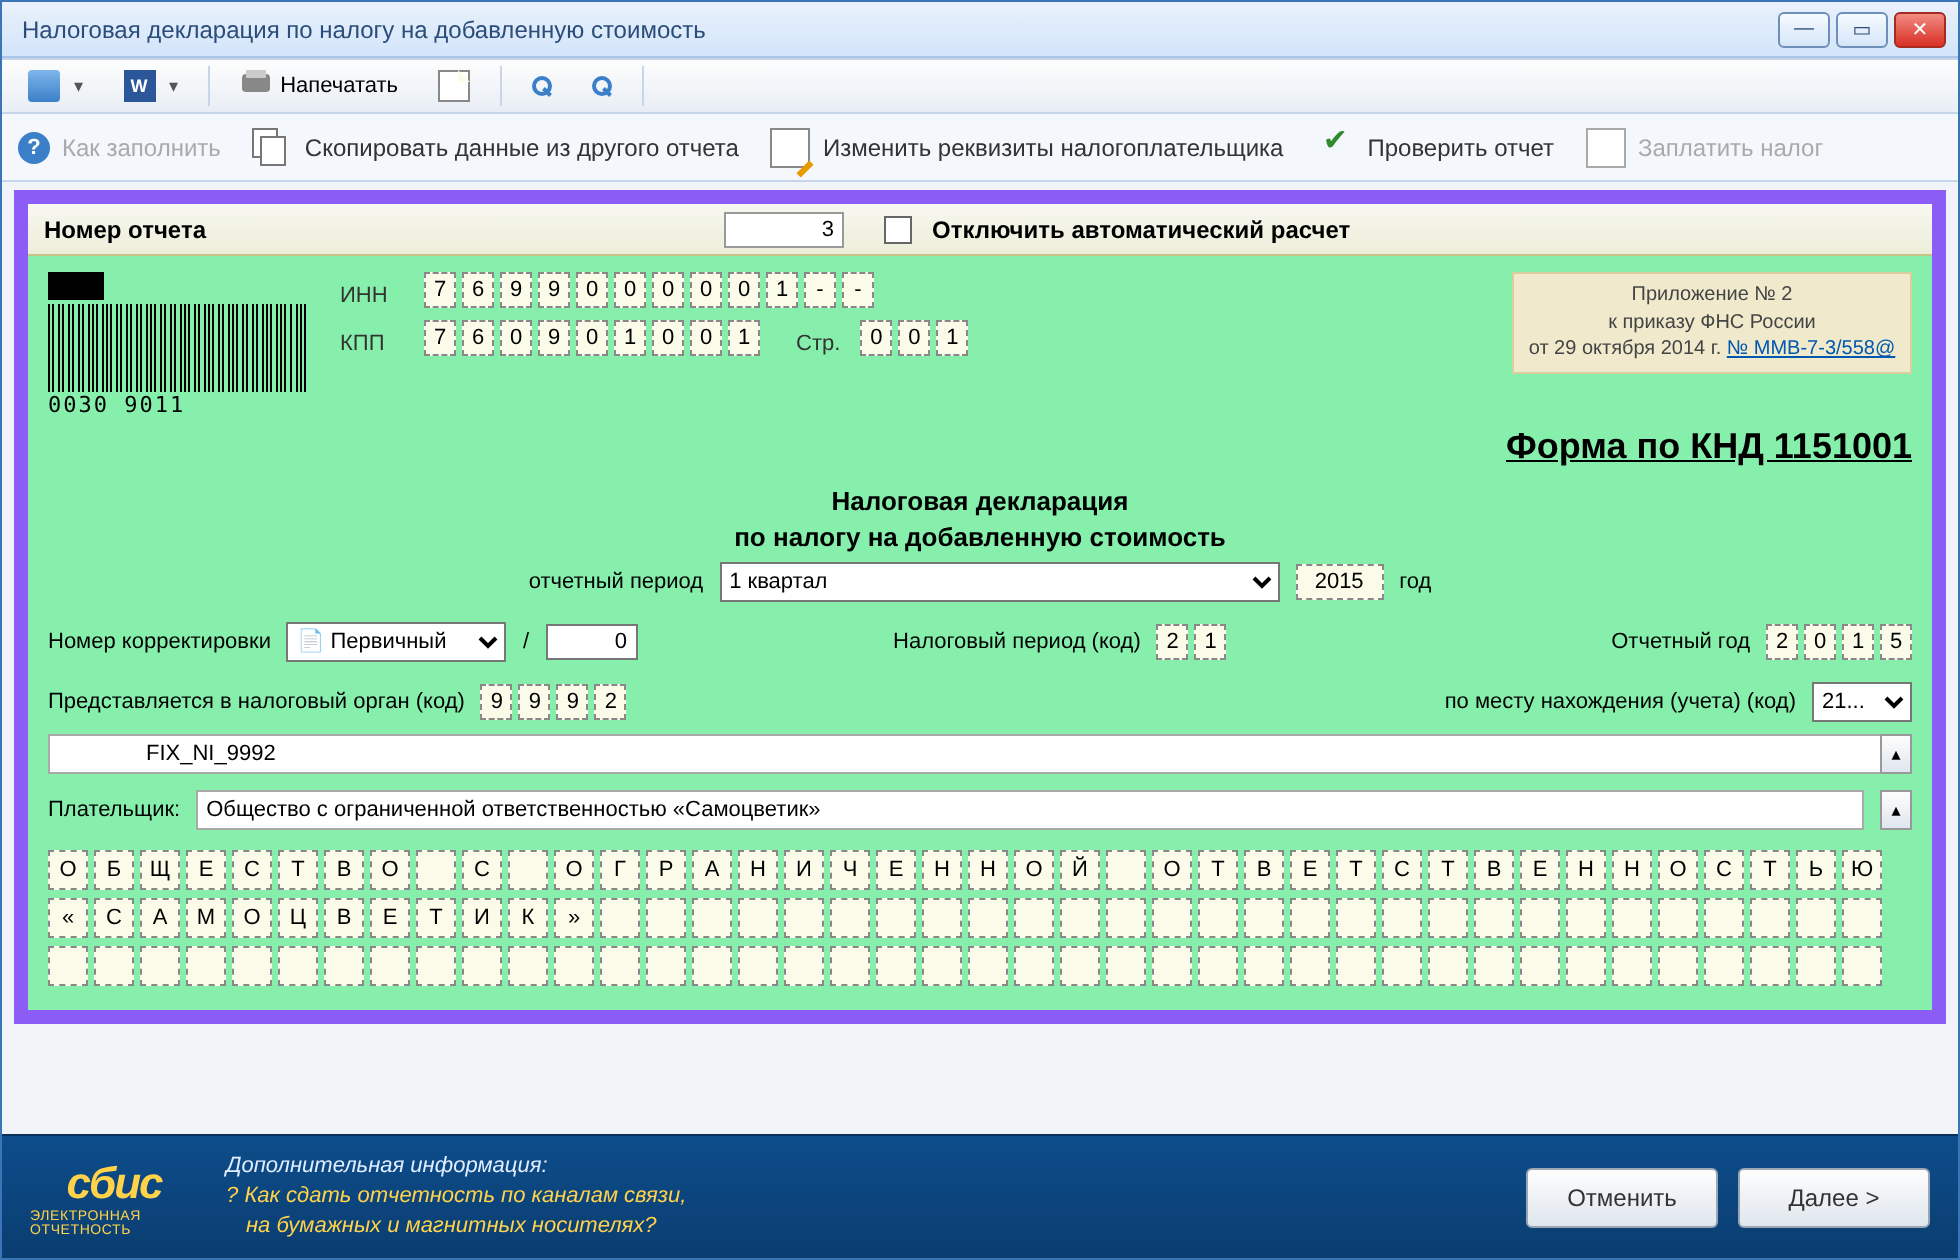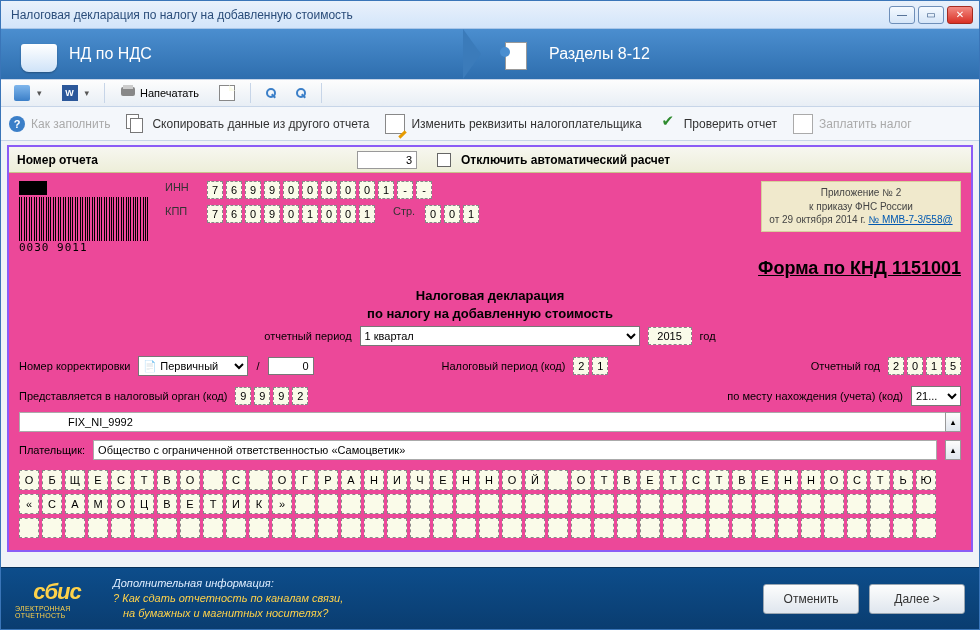--- a/index.html
+++ b/index.html
@@ -27,35 +27,35 @@
   .ticon { width:16px; height:16px; position:relative;}
   .sep { width:1px; height:20px; background:#c7d5e8; margin:0 2px;}
   .selectwide { flex:1; height:20px; border:1px solid #a9c6e8; background:#fff; font-size:11px;}
   
   .tbar2 { height:34px; background:#f4f7fb; border-bottom:1px solid #c7d5e8; display:flex; align-items:center; padding:0 8px; gap:16px;}
   .tbar2 .item { display:flex; align-items:center; gap:6px; color:#333; font-size:12px;}
   .tbar2 .item.dis { color:#aaa;}
   .tbar2 .iicon { width:20px; height:20px; position:relative;}
   
   .formwrap { flex:1; overflow:auto; background:#f0f3f7; padding:4px 6px;}
-  .form { background:#ec4899; border:2px solid #8b5cf6; }
+  .form { background:#86efac; border:7px solid #8b5cf6; }
   .hdrrow { height:26px; background:linear-gradient(#f7f7f0,#edeed9); border-bottom:1px solid #c7c48b; display:flex; align-items:center; padding:0 8px; gap:10px;}
   .hdrrow .lbl { font-weight:bold; font-size:12px; width:330px;}
   .numinput { width:60px; height:18px; border:1px solid #999; text-align:right; padding-right:4px; background:#fff; font-size:11px;}
   .hdrrow .chk { width:14px; height:14px; border:1px solid #666; background:#fff; margin-left:10px;}
   .hdrrow .chklbl { font-weight:bold; font-size:12px;}
   .body { padding:8px 10px; position:relative;}
   .toprow { display:flex; gap:16px;}
   .barcode { width:130px;}
   .bc-top { width:28px; height:14px; background:#000; margin-bottom:2px;}
   .bc-lines { height:44px; display:flex; gap:1px;}
   .bc-lines span { display:block; background:#000; height:100%;}
   .bc-num { font-family:monospace; font-size:11px; letter-spacing:1px;}
   .idfields { flex:1;}
-  .idrow { display:flex; align-items:flex-start; gap:10px; margin-bottom:6px;}
+  .idrow { display:flex; align-items:flex-end; gap:10px; margin-bottom:6px;}
   .idrow .cap { width:32px; font-size:11px; color:#333;}
   .cells { display:flex; gap:3px;}
   .cell { width:16px; height:18px; border:1px dashed #888; text-align:center; font-size:11px; line-height:16px; background:#fafbe9;}
   .appbox { position:absolute; right:10px; top:8px; width:200px; background:#f0e9cc; border:1px solid #d8cf9c; padding:4px 6px; font-size:10px; color:#444; text-align:center; line-height:1.35;}
   .appbox a { color:#0058b0; text-decoration:underline;}
   .knd { text-align:right; font-weight:bold; font-size:18px; margin-top:4px;text-decoration:underline;}
   .titleblock { text-align:center; margin-top:8px; font-weight:bold; font-size:13px; line-height:1.35;}
   .periodrow { display:flex; justify-content:center; align-items:center; gap:8px; margin-top:4px;}
   .periodrow .lab { font-size:11px;}
   .persel { width:280px; height:20px; border:1px solid #777; background:#fff; font-size:11px;}
@@ -104,35 +104,20 @@
 
 <div class="window">
 
   <div class="titlebar">
     <div class="title">Налоговая декларация по налогу на добавленную стоимость</div>
     <div class="wbtn">—</div>
     <div class="wbtn">▭</div>
     <div class="wbtn close">✕</div>
   </div>
 
-  <div class="ribbon">
-    <div class="seg seg1">
-      <div class="ricon">
-          <div class="book"></div>
-        </div>
-      <div class="txt">НД по НДС</div>
-    </div>
-    <div class="seg seg2">
-      <div class="arrow"></div>
-      <div class="ricon">
-          <div class="notepad"></div>
-        </div>
-      <div class="txt">Разделы 8-12</div>
-    </div>
-  </div>
 
   <div class="tbar">
     <div class="tbtn drop">
         <div class="ticon ic-save"></div>
       </div>
     <div class="tbtn drop">
         <div class="ticon ic-word">W</div>
       </div>
     <div class="sep"></div>
     <div class="tbtn">

